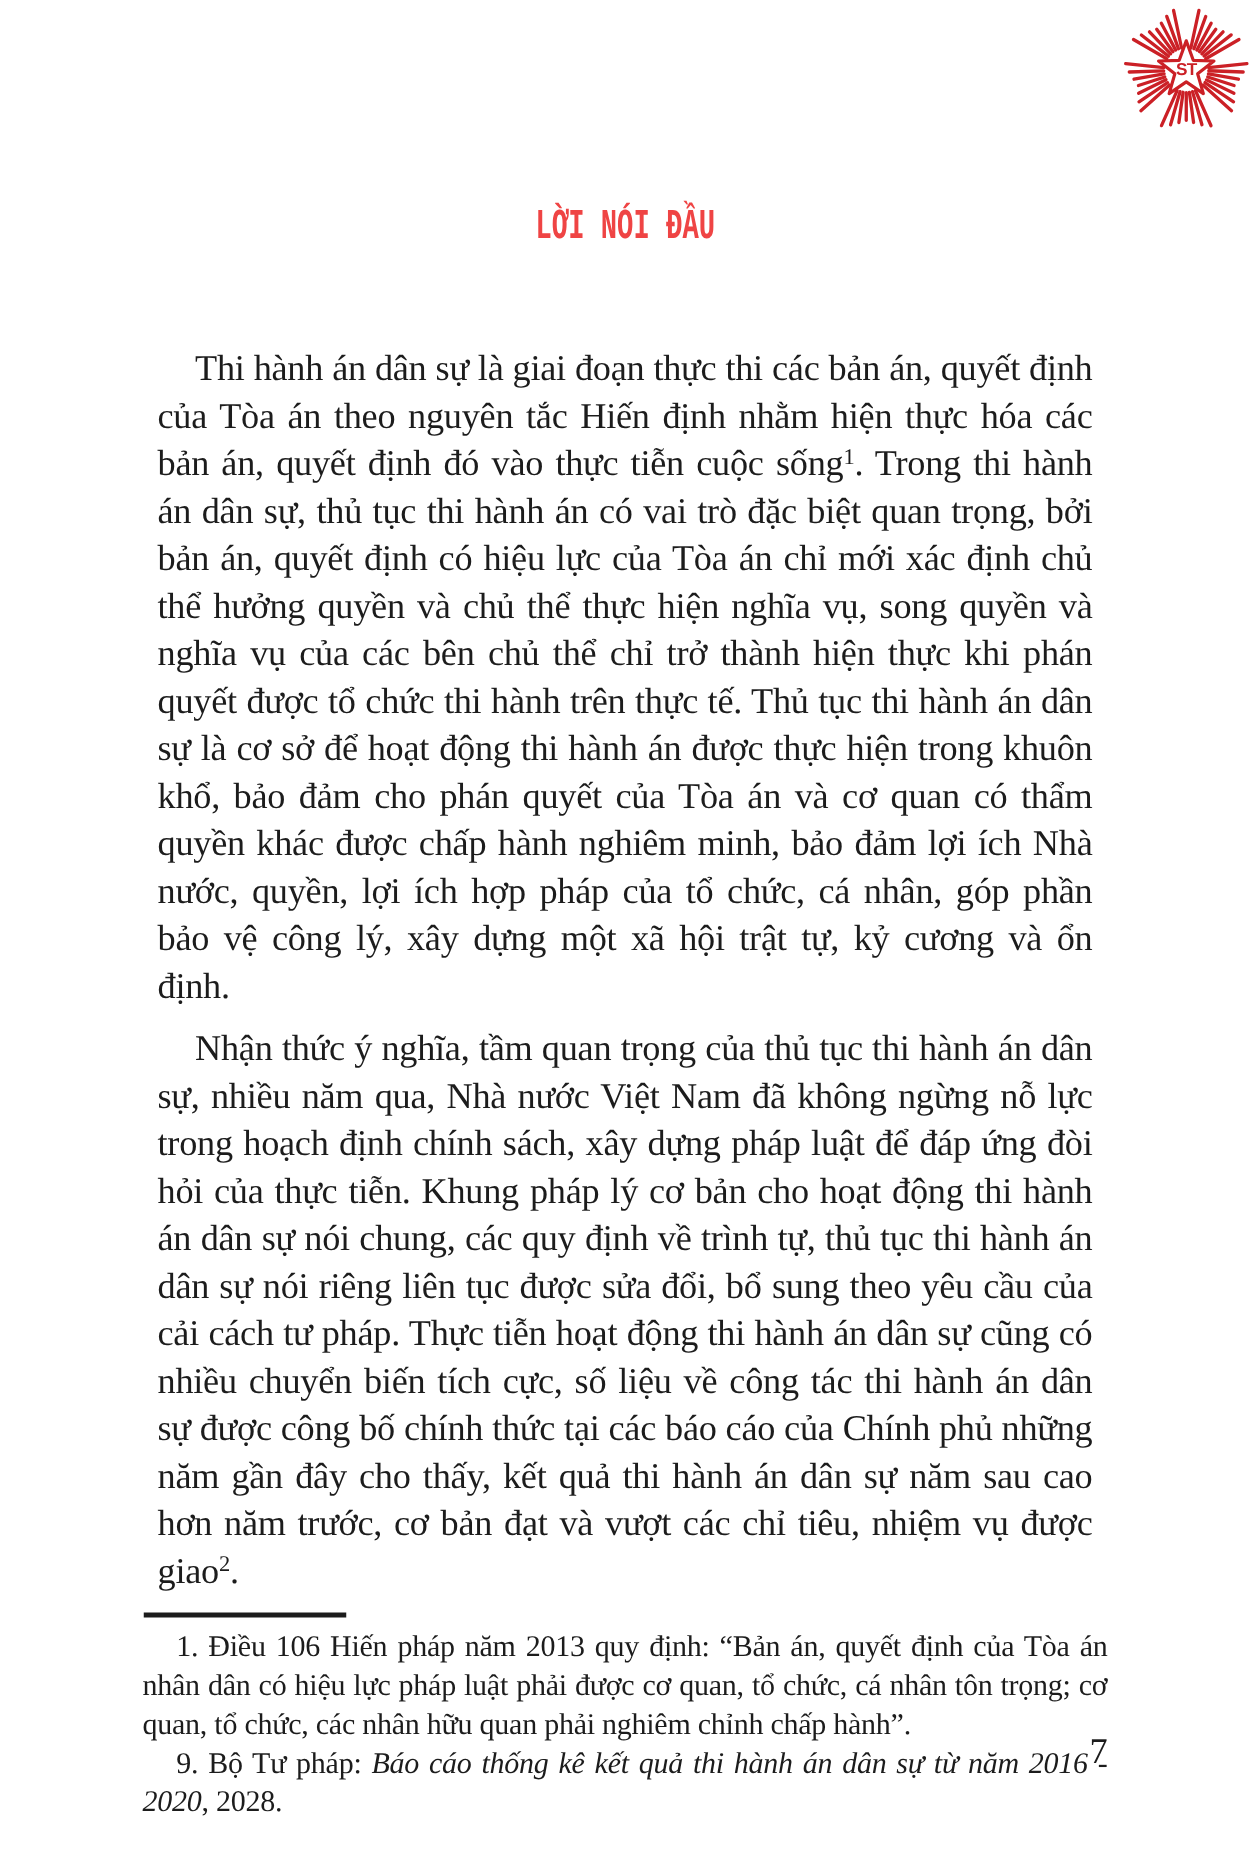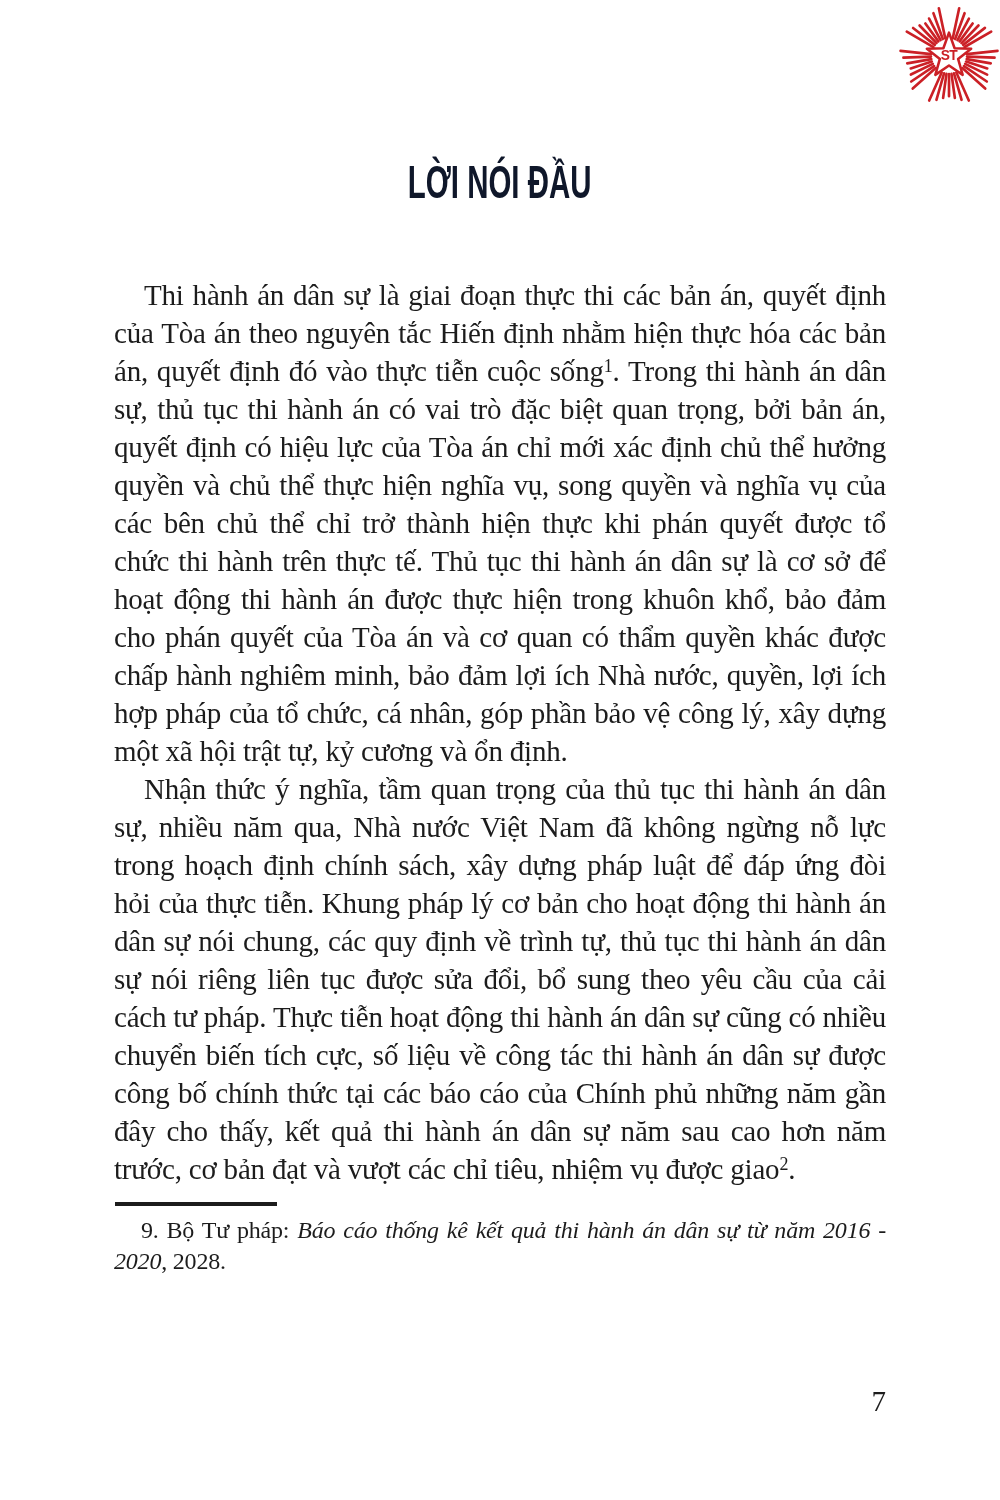--- a/index.html
+++ b/index.html
@@ -31,33 +31,33 @@
   }
   .content {
     position: absolute;
     left: 114px;
     top: 156px;
     width: 772px;
   }
   .title {
     margin: 0 0 68px 0;
     text-align: center;
-    font-family: Liberation Sans, sans-serif;
+    font-family: Liberation Mono, monospace;
     font-weight: bold;
-    font-size: 46px;
+    font-size: 34px;
     line-height: 52px;
-    color: #0f172a;
+    color: #ef4444;
   }
   .title-inner {
     display: inline-block;
     transform: scaleX(0.64);
     white-space: nowrap;
   }
   .body-par {
-    margin: 0;
+    margin: 12px;
     font-size: 29px;
     line-height: 38px;
     text-align: justify;
     text-indent: 30px;
     letter-spacing: -0.2px;
   }
   .fn-ref {
     font-size: 62%;
     line-height: 0;
     position: relative;
@@ -127,20 +127,21 @@
   <main class="content">
 
     <h1 class="title"><span class="title-inner">LỜI NÓI ĐẦU</span></h1>
 
     <p class="body-par"><span>Thi hành án dân sự là giai đoạn thực thi các bản án, quyết định của Tòa án theo nguyên tắc Hiến định nhằm hiện thực hóa các bản án, quyết định đó vào thực tiễn cuộc sống</span><sup class="fn-ref">1</sup><span>. Trong thi hành án dân sự, thủ tục thi hành án có vai trò đặc biệt quan trọng, bởi bản án, quyết định có hiệu lực của Tòa án chỉ mới xác định chủ thể hưởng quyền và chủ thể thực hiện nghĩa vụ, song quyền và nghĩa vụ của các bên chủ thể chỉ trở thành hiện thực khi phán quyết được tổ chức thi hành trên thực tế. Thủ tục thi hành án dân sự là cơ sở để hoạt động thi hành án được thực hiện trong khuôn khổ, bảo đảm cho phán quyết của Tòa án và cơ quan có thẩm quyền khác được chấp hành nghiêm minh, bảo đảm lợi ích Nhà nước, quyền, lợi ích hợp pháp của tổ chức, cá nhân, góp phần bảo vệ công lý, xây dựng một xã hội trật tự, kỷ cương và ổn định.</span></p>
 
     <p class="body-par"><span>Nhận thức ý nghĩa, tầm quan trọng của thủ tục thi hành án dân sự, nhiều năm qua, Nhà nước Việt Nam đã không ngừng nỗ lực trong hoạch định chính sách, xây dựng pháp luật để đáp ứng đòi hỏi của thực tiễn. Khung pháp lý cơ bản cho hoạt động thi hành án dân sự nói chung, các quy định về trình tự, thủ tục thi hành án dân sự nói riêng liên tục được sửa đổi, bổ sung theo yêu cầu của cải cách tư pháp. Thực tiễn hoạt động thi hành án dân sự cũng có nhiều chuyển biến tích cực, số liệu về công tác thi hành án dân sự được công bố chính thức tại các báo cáo của Chính phủ những năm gần đây cho thấy, kết quả thi hành án dân sự năm sau cao hơn năm trước, cơ bản đạt và vượt các chỉ tiêu, nhiệm vụ được giao</span><sup class="fn-ref">2</sup><span>.</span></p>
 
     <section class="footnotes">
       <div class="fn-rule"></div>
+      <p class="fn"><span>1. Điều 106 Hiến pháp năm 2013 quy định: “Bản án, quyết định của Tòa án nhân dân có hiệu lực pháp luật phải được cơ quan, tổ chức, cá nhân tôn trọng; cơ quan, tổ chức, các nhân hữu quan phải nghiêm chỉnh chấp hành”.</span></p>
       <p class="fn"><span>9. Bộ Tư pháp: </span><span class="fn-title">Báo cáo thống kê kết quả thi hành án dân sự từ năm 2016 - 2020</span><span>, 2028.</span></p>
     </section>
 
   </main>
 
   <div class="page-number"><span>7</span></div>
 
 </div>
 
 </body></html>

